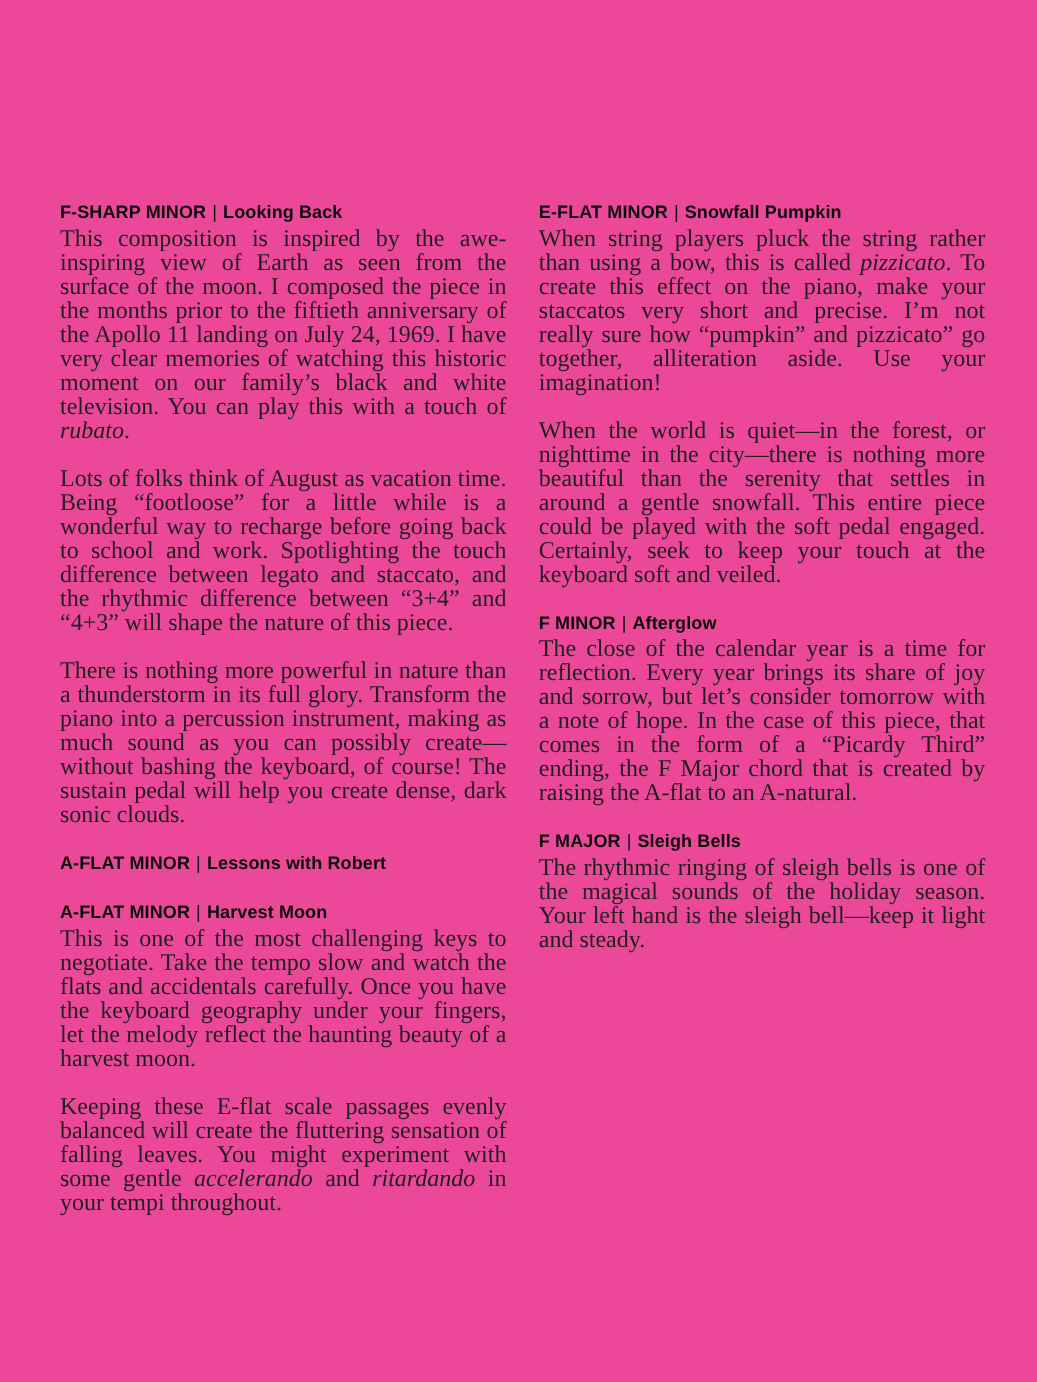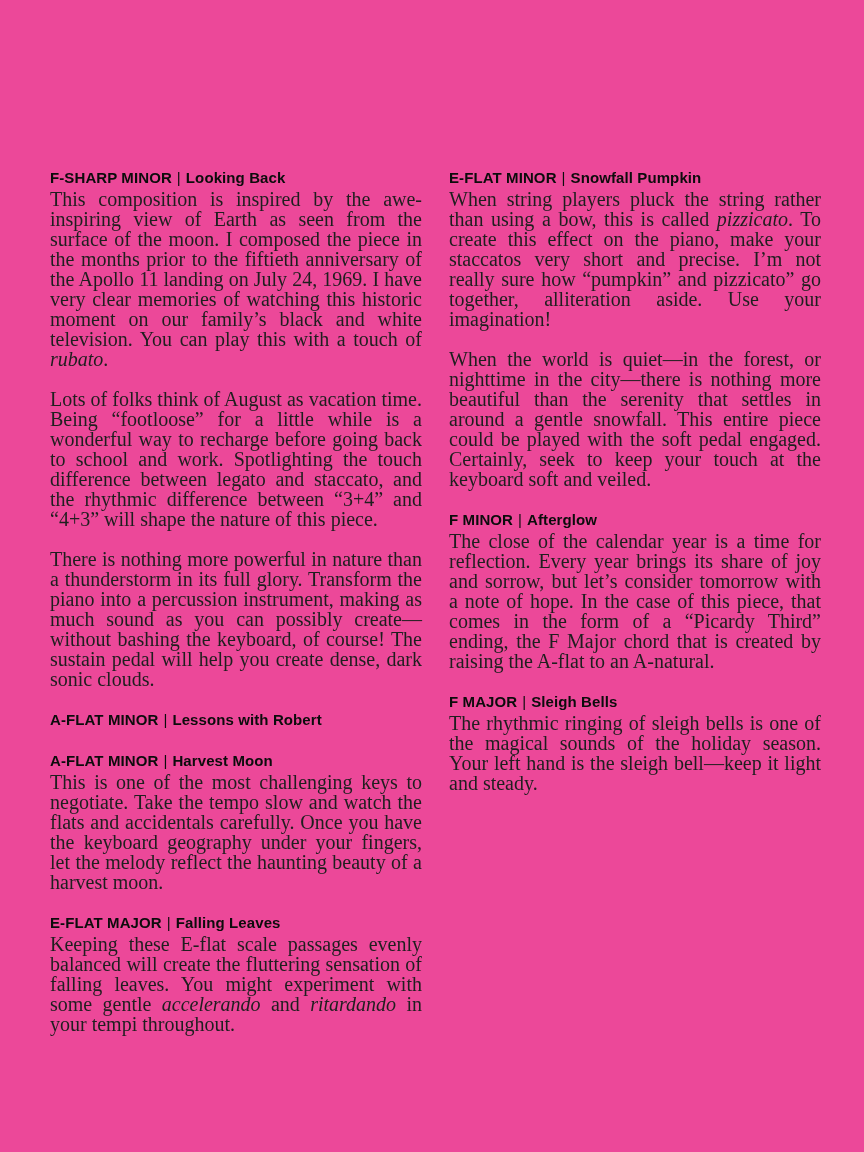--- a/index.html
+++ b/index.html
@@ -66,21 +66,20 @@
   <section class="entry">
     <h3 class="heading"><span class="key">A-FLAT MINOR</span><span class="sep">|</span><span class="title">Lessons with Robert</span></h3>
   </section>
 
   <section class="entry">
     <h3 class="heading"><span class="key">A-FLAT MINOR</span><span class="sep">|</span><span class="title">Harvest Moon</span></h3>
     <p class="body"><span>This is one of the most challenging keys to negotiate. Take the tempo slow and watch the flats and accidentals carefully. Once you have the keyboard geography under your fingers, let the melody reflect the haunting beauty of a harvest moon.</span></p>
   </section>
 
   <section class="entry">
-    <h3 class="heading"><span class="key">E-FLAT MAJOR</span><span class="sep">|</span><span class="title">Falling Leaves</span></h3>
     <p class="body"><span>Keeping these E-flat scale passages evenly balanced will create the fluttering sensation of falling leaves. You might experiment with some gentle </span><em>accelerando</em><span> and </span><em>ritardando</em><span> in your tempi throughout.</span></p>
   </section>
 </div>
     <div class="col" id="col-right">
   <section class="entry">
     <h3 class="heading"><span class="key">E-FLAT MINOR</span><span class="sep">|</span><span class="title">Snowfall Pumpkin</span></h3>
     <p class="body"><span>When string players pluck the string rather than using a bow, this is called </span><em>pizzicato</em><span>. To create this effect on the piano, make your staccatos very short and precise. I’m not really sure how “pumpkin” and pizzicato” go together, alliteration aside. Use your imagination!</span></p>
   </section>
 
   <section class="entry">

